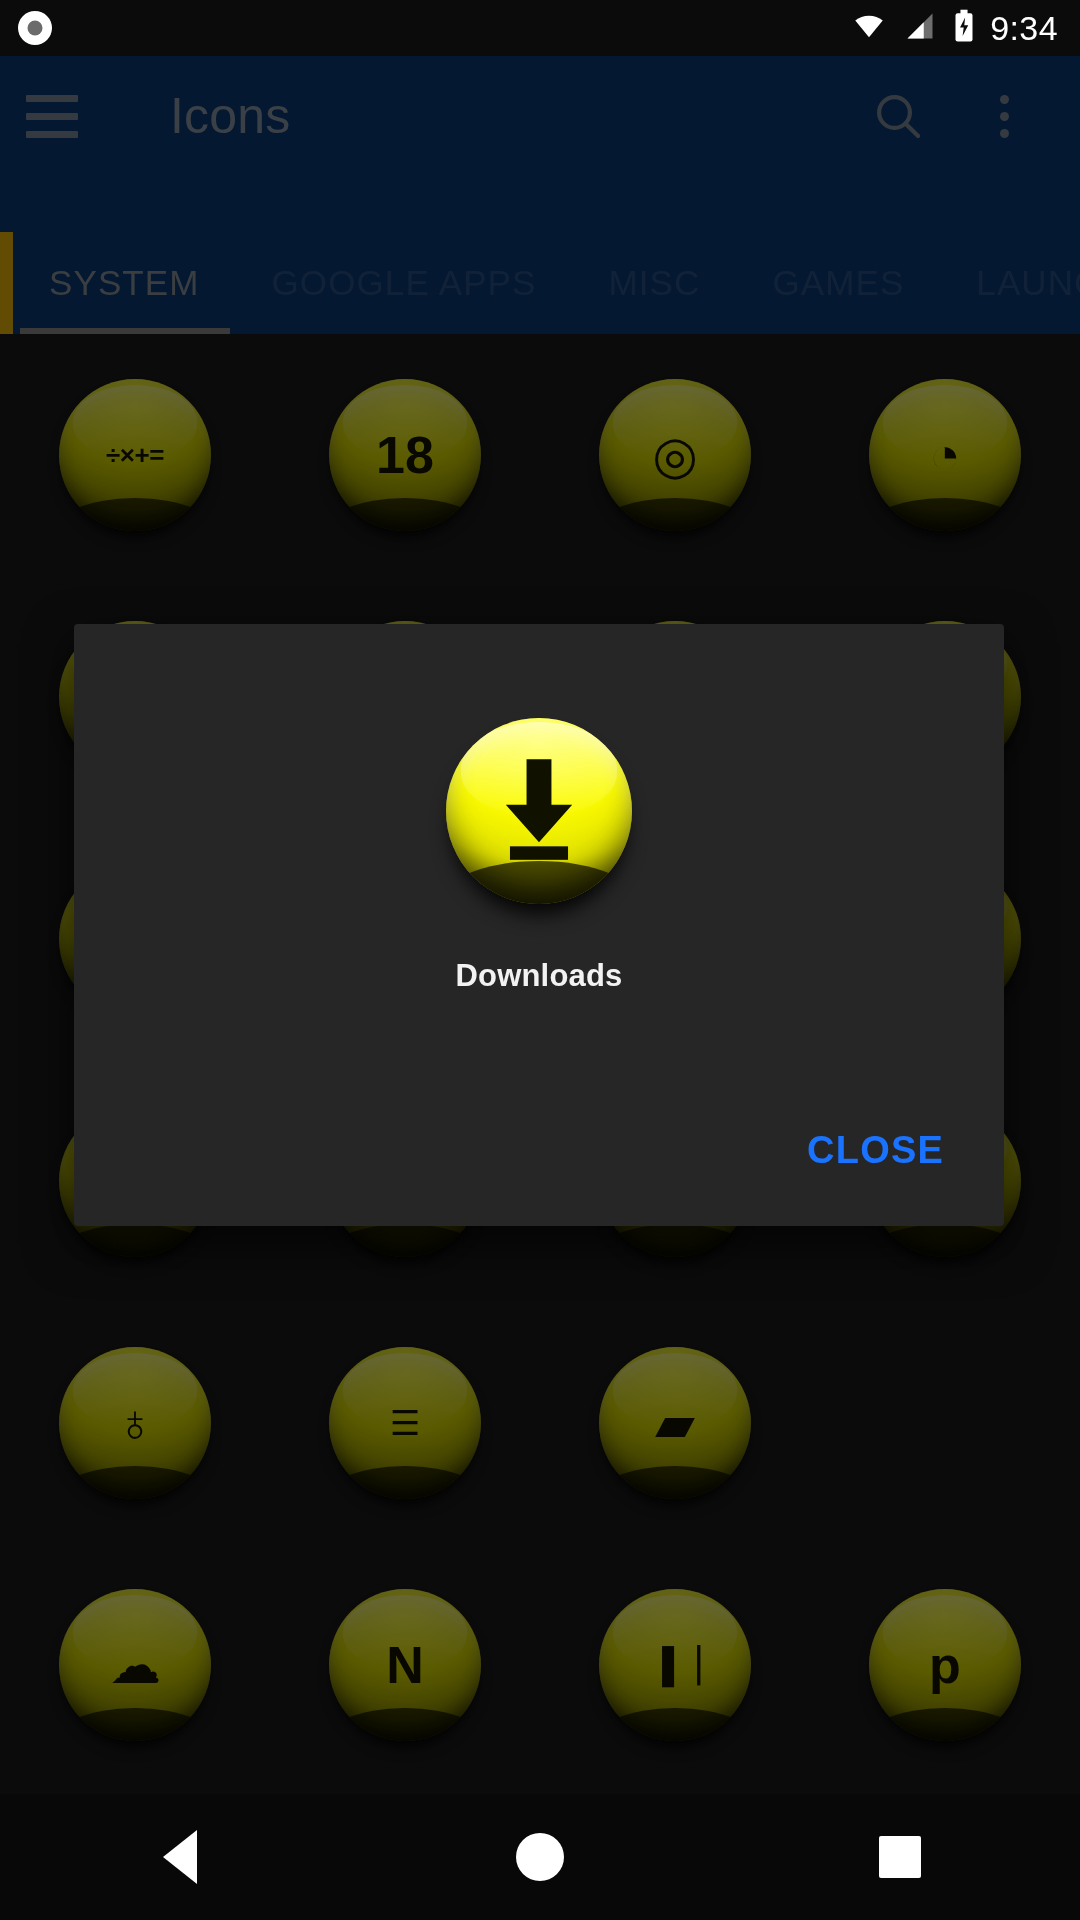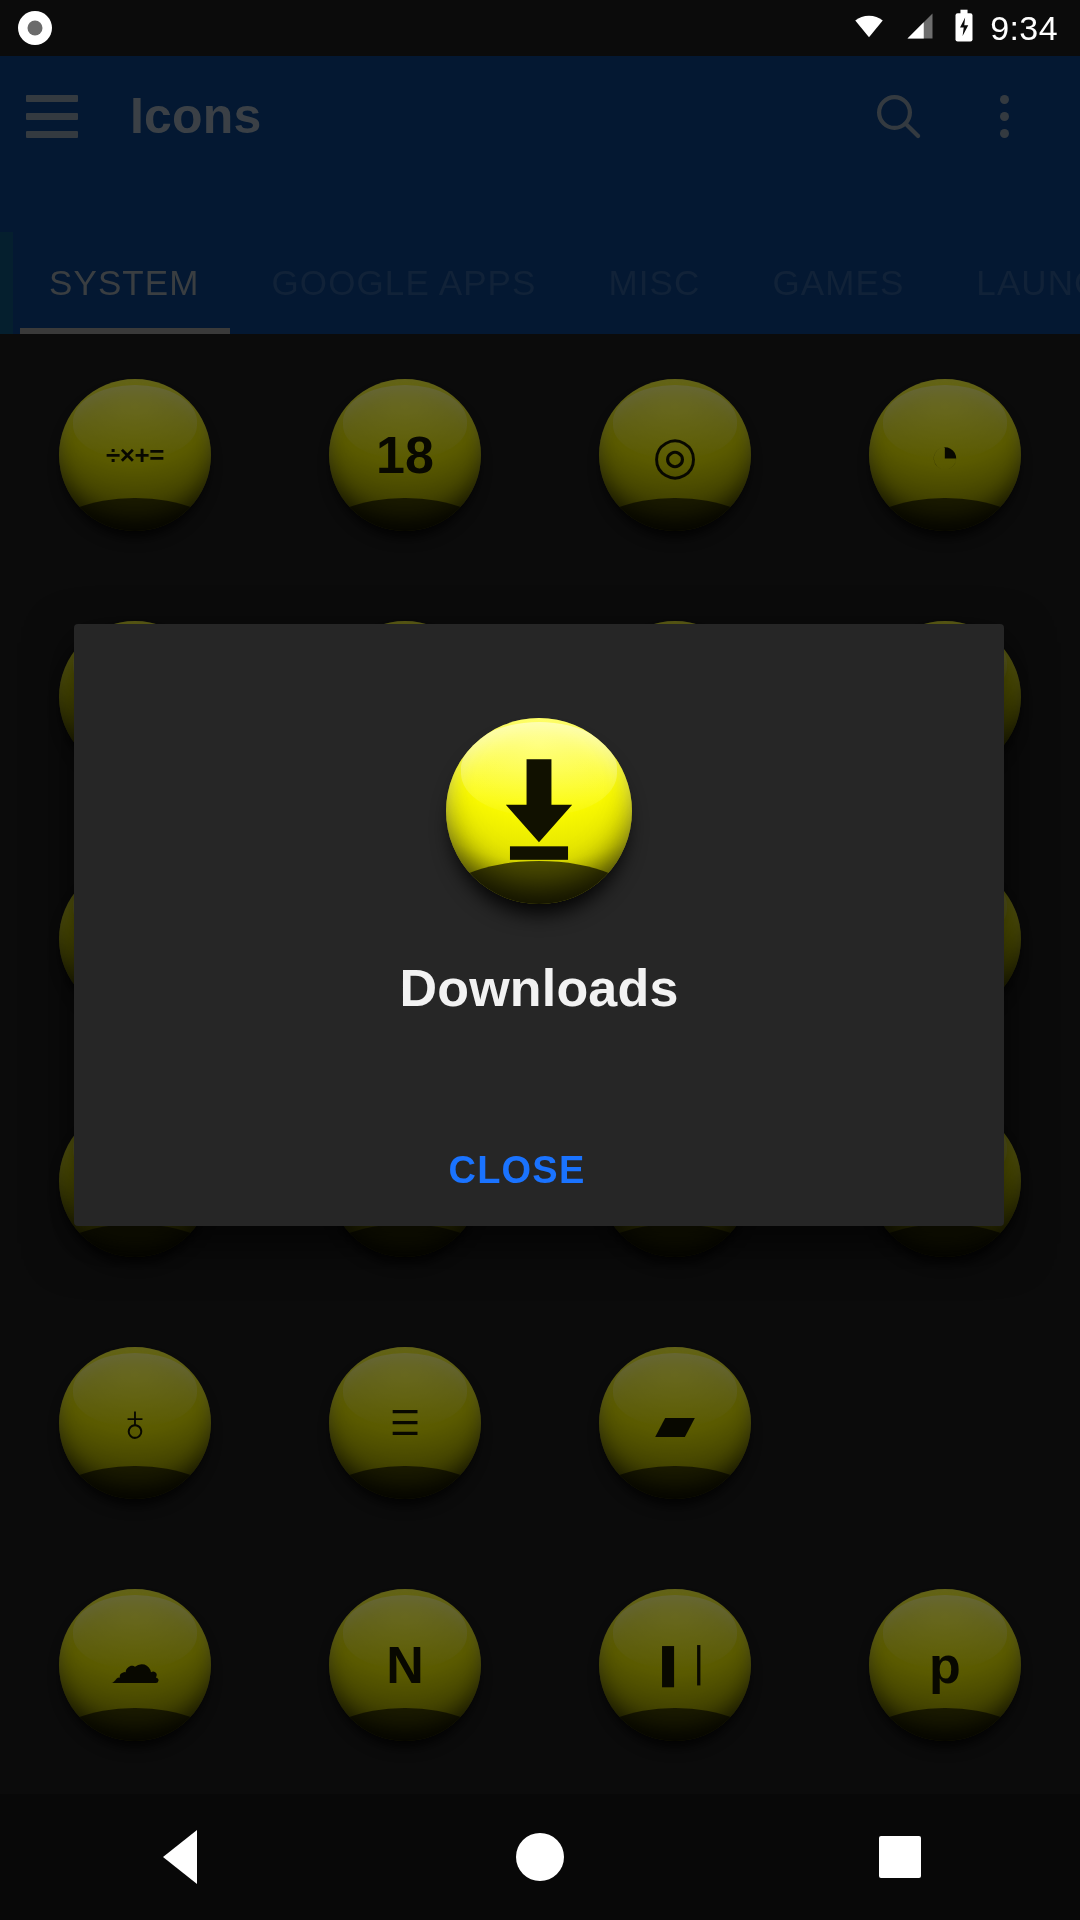--- a/index.html
+++ b/index.html
@@ -5,21 +5,21 @@
   * { box-sizing: border-box; margin: 0; padding: 0; }
   html, body {
     width: 1080px; height: 1920px;
     background: #000;
     font-family: "Liberation Sans", "DejaVu Sans", sans-serif;
     overflow: hidden;
   }
   #screen {
     position: relative;
     width: 1080px; height: 1920px;
-    background: #0c4a6e;
+    background: #eab308;
     overflow: hidden;
   }
 
   
   #status-bar {
     position: absolute; top: 0; left: 0;
     width: 1080px; height: 56px;
     background: #0b0b0b;
     display: flex; align-items: center;
     z-index: 60;
@@ -53,22 +53,22 @@
   }
   .hamburger {
     width: 72px; height: 60px;
     margin-left: 26px;
     display: flex; flex-direction: column; justify-content: center; gap: 11px;
   }
   .hamburger span {
     display:block; width: 52px; height: 7px; background: #7c8b99; border-radius: 1px;
   }
   #app-title {
-    color: #8c9aa7; font-size: 50px; font-weight: 700;
-    margin-left: 32px; letter-spacing: 0.2px;
+    color: #8c9aa7; font-size: 50px; font-weight: 400;
+    margin-left: 72px; letter-spacing: 0.2px;
   }
   .appbar-actions { margin-left: auto; display: flex; align-items: center; gap: 42px; padding-right: 44px; }
   .icon-btn { width: 64px; height: 64px; display:flex; align-items:center; justify-content:center; }
   .overflow-dots { display:flex; flex-direction: column; gap: 8px; align-items:center; }
   .overflow-dots i { display:block; width: 9px; height: 9px; border-radius: 50%; background: #7c8b99; }
 
   
   #tab-bar {
     position: absolute; top: 232px; left: 13px;
     width: 1080px; height: 102px;
@@ -187,27 +187,27 @@
     background: rgba(0,0,0,0.66);
   }
   #download-glyph {
     position: relative; z-index: 3;
     width: 104px; height: 112px;
     margin-top: -4px;
   }
   #dialog-title {
     margin-top: 54px;
     color: #f2f2f2;
-    font-size: 52px; font-weight: 700;
+    font-size: 31px; font-weight: 700;
     letter-spacing: 0.2px;
   }
   #dialog-actions {
     margin-top: auto; width: 100%;
-    display: flex; justify-content: center;
-    padding: 0 44px 20px 0;
+    display: flex; justify-content: flex-end;
+    padding: 0 44px 40px 0;
   }
   #close-button {
     color: #1a73ff;
     font-size: 38px; font-weight: 700;
     letter-spacing: 1.2px;
     padding: 14px 16px;
     background: none; border: none; cursor: pointer;
     font-family: inherit;
   }
 

